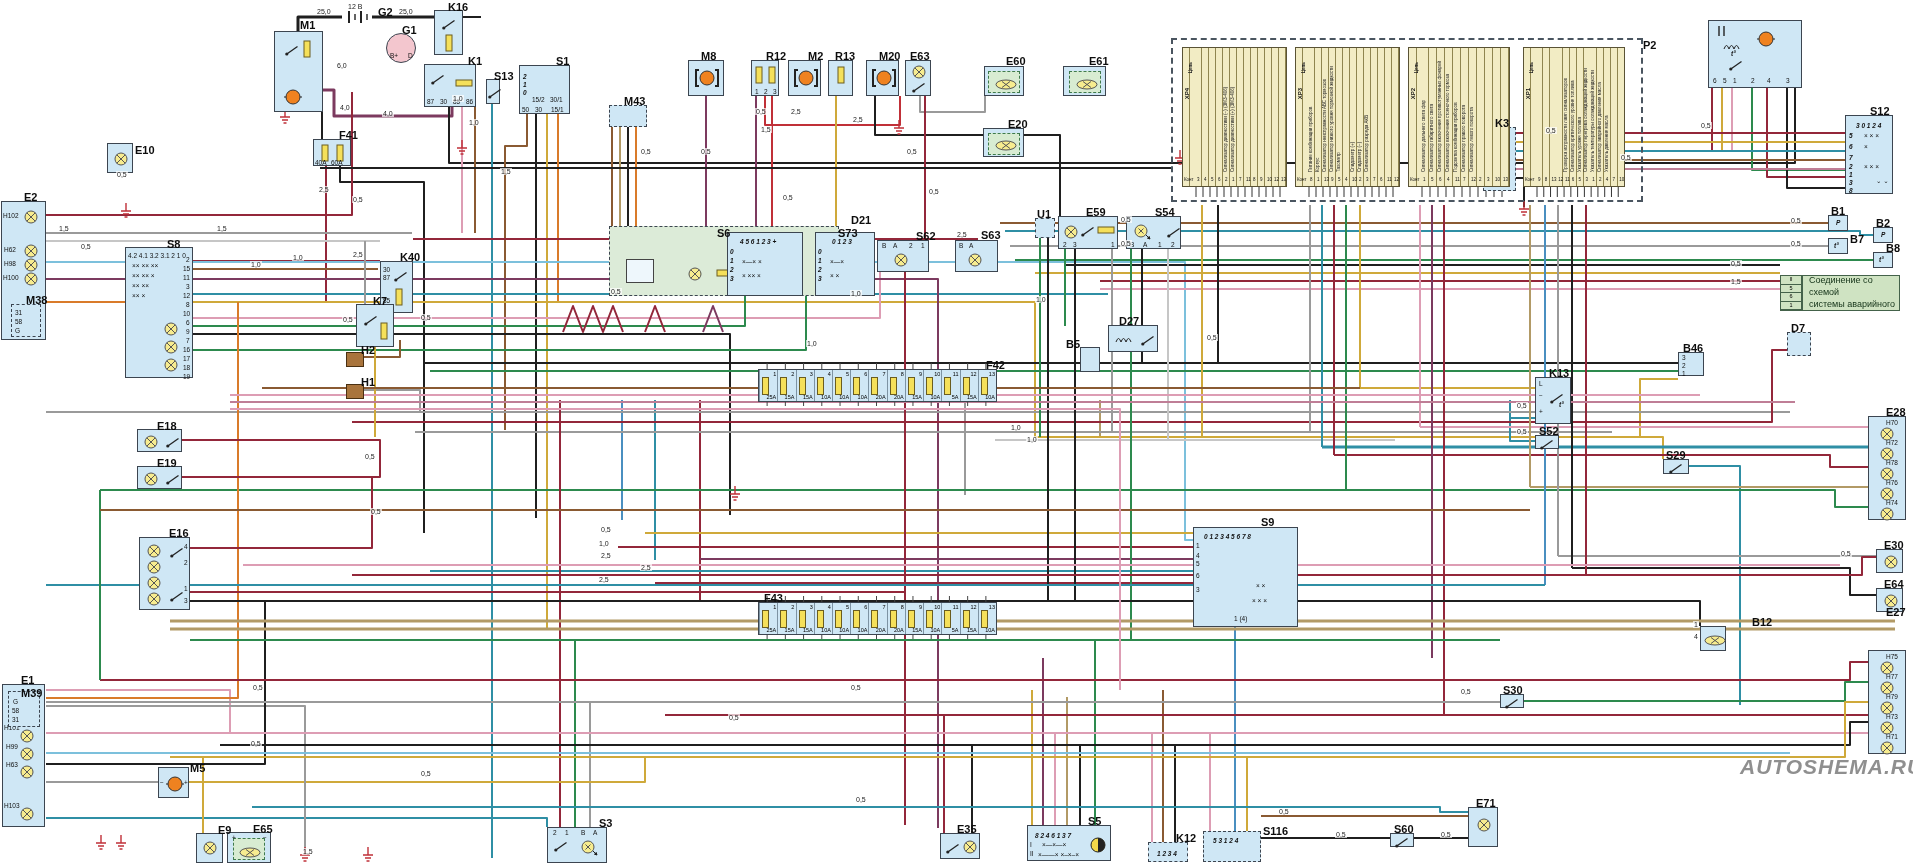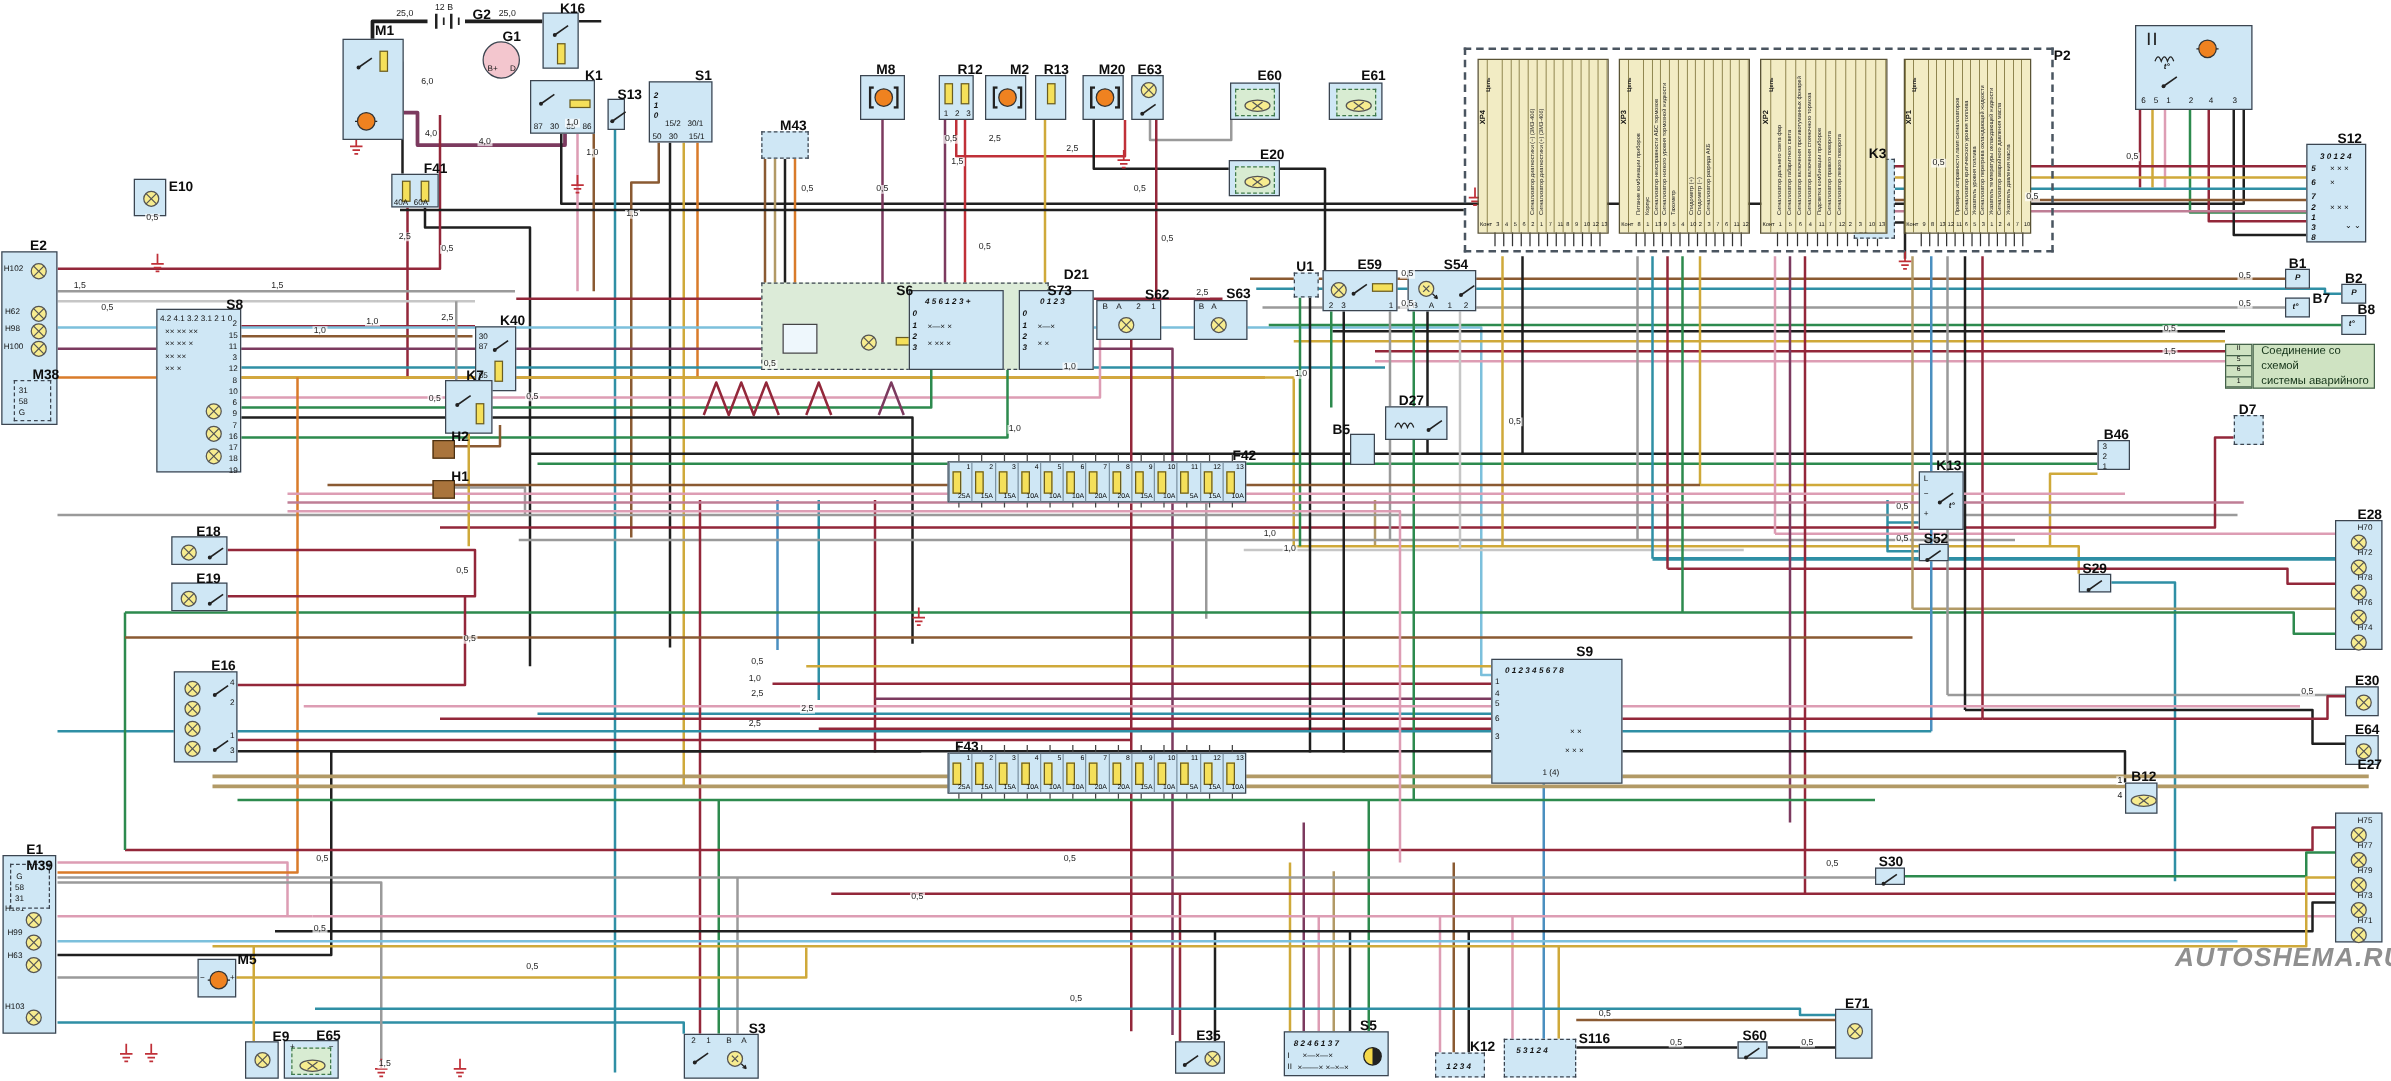--- a/index.html
+++ b/index.html
@@ -485,21 +485,21 @@
       <span class="t" style="left:60px;top:54px">8</span>
       <span class="t" style="left:57px;top:63px">10</span>
       <span class="t" style="left:60px;top:72px">6</span>
       <span class="t" style="left:60px;top:81px">9</span>
       <span class="t" style="left:60px;top:90px">7</span>
       <span class="t" style="left:57px;top:99px">16</span>
       <span class="t" style="left:57px;top:108px">17</span>
       <span class="t" style="left:57px;top:117px">18</span>
       <span class="t" style="left:57px;top:126px">19</span>
     </div>
-    <span class="lbl" style="left:181px;top:239px">S8</span>
+    <span class="lbl" style="left:167px;top:239px">S8</span>
     <div class="comp s" style="left:380px;top:261px;width:33px;height:52px">
       <span class="gl" style="left:13px;top:8px"><svg width="14" height="12">
           <circle cx="1.8" cy="10" r="1.6" fill="#222"></circle>
           <line x1="1.8" y1="10" x2="12.5" y2="2.5" stroke="#222" stroke-width="1.3"></line>
         </svg></span>
       <span class="gl" style="left:14px;top:26px"><svg width="8" height="18">
           <rect x="1" y="1" width="6" height="16" fill="#f5e05a" stroke="#6a5d20"></rect>
         </svg></span>
       <span class="t" style="left:2px;top:5px">30</span>
       <span class="t" style="left:2px;top:13px">87</span>
@@ -972,21 +972,21 @@
         </svg></span>
     </div>
     <span class="lbl" style="left:1884px;top:579px">E64</span>
     <div class="comp s" style="left:1700px;top:626px;width:26px;height:25px">
       <span class="gl" style="left:3px;top:8px"><svg width="22" height="11">
           <ellipse cx="11" cy="5.5" rx="10" ry="4.5" fill="#f7ec8f" stroke="#555"></ellipse>
           <line x1="7" y1="2.5" x2="15" y2="8.5" stroke="#555"></line>
           <line x1="15" y1="2.5" x2="7" y2="8.5" stroke="#555"></line>
         </svg></span>
     </div>
-    <span class="lbl" style="left:1705px;top:617px">B12</span>
+    <span class="lbl" style="left:1752px;top:617px">B12</span>
     <div class="comp s" style="left:1868px;top:650px;width:38px;height:104px">
       <span class="gl" style="left:11px;top:10px"><svg width="14" height="14">
           <circle cx="7" cy="7" r="6" fill="#f7ec8f" stroke="#555"></circle>
           <line x1="2.7" y1="2.7" x2="11.3" y2="11.3" stroke="#555"></line>
           <line x1="11.3" y1="2.7" x2="2.7" y2="11.3" stroke="#555"></line>
         </svg></span>
       <span class="gl" style="left:11px;top:30px"><svg width="14" height="14">
           <circle cx="7" cy="7" r="6" fill="#f7ec8f" stroke="#555"></circle>
           <line x1="2.7" y1="2.7" x2="11.3" y2="11.3" stroke="#555"></line>
           <line x1="11.3" y1="2.7" x2="2.7" y2="11.3" stroke="#555"></line>

